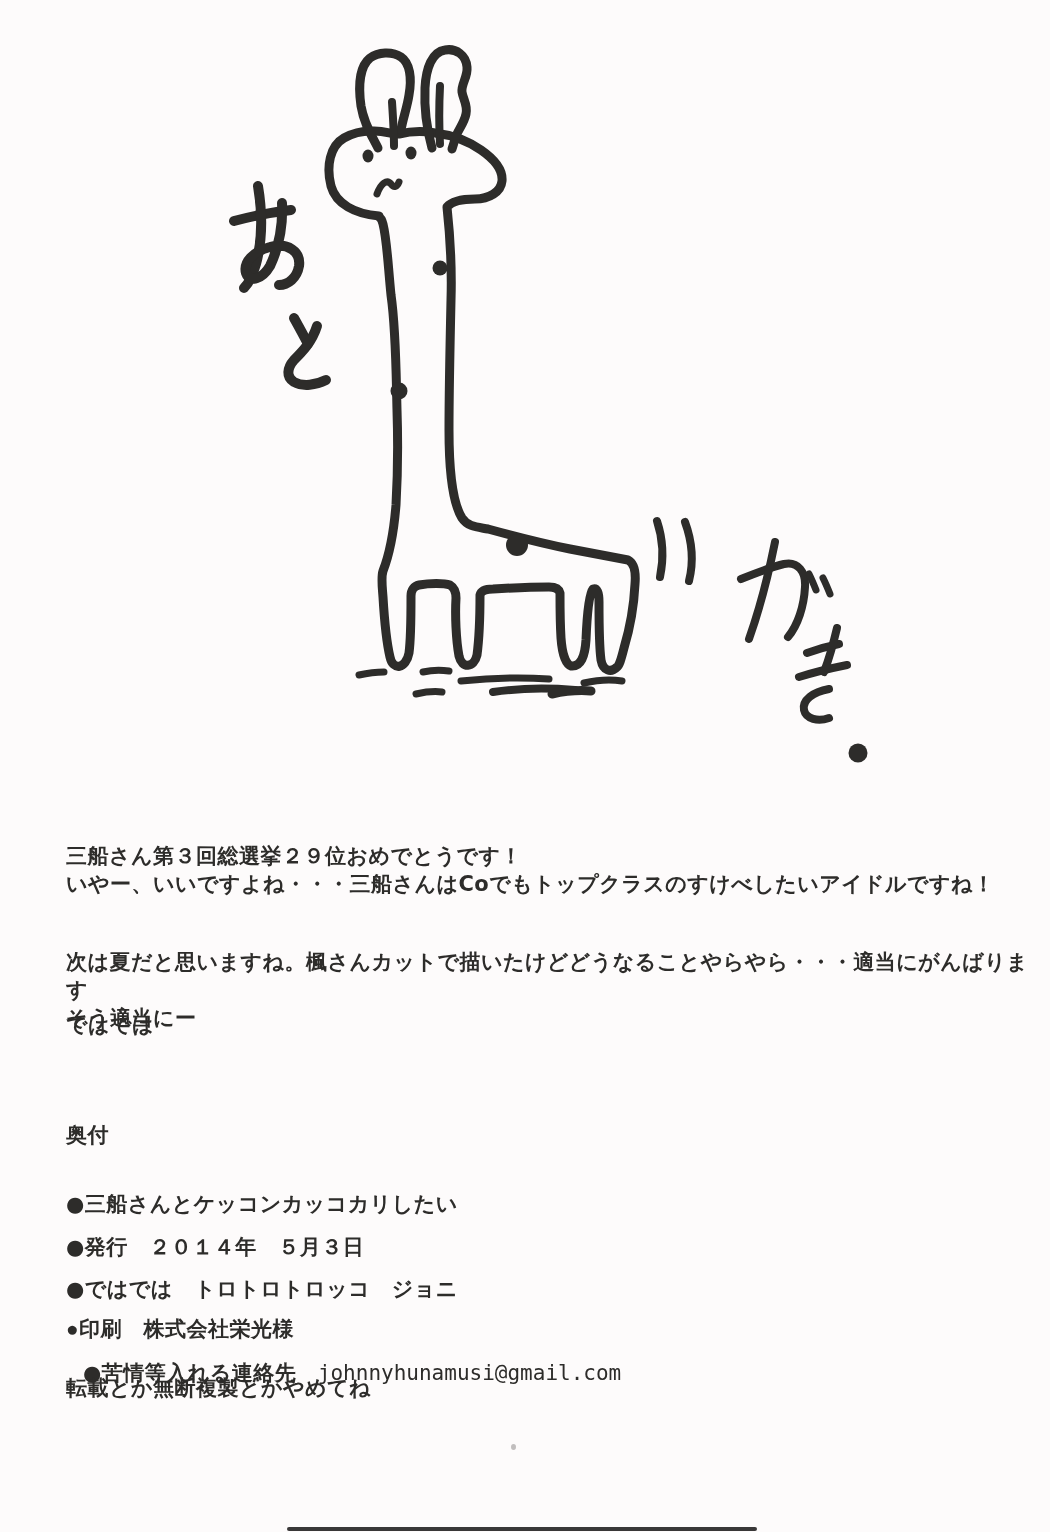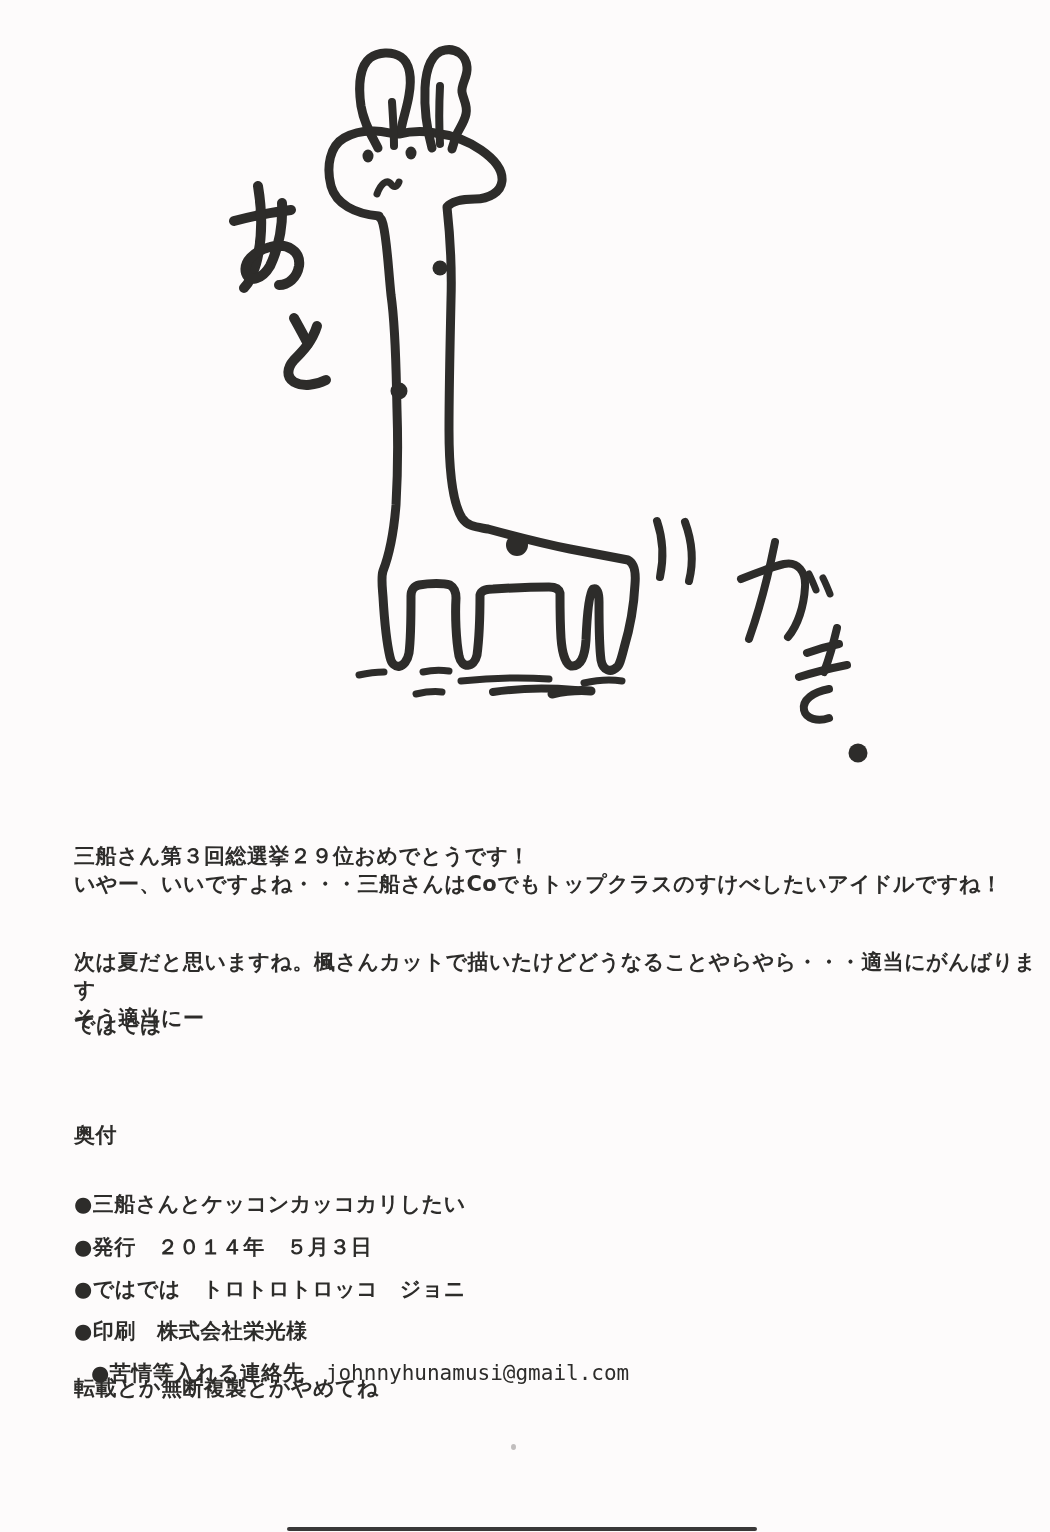--- a/index.html
+++ b/index.html
@@ -11,21 +11,21 @@
   .page{
     position:relative;
     width:1050px;
     height:1532px;
     background:var(--paper);
     overflow:hidden;
     font-family:"DejaVu Sans", sans-serif;
   }
   .txt{
     position:absolute;
-    left:74px;
+    left:66px;
     font-size:21px;
     line-height:28px;
     font-weight:600;
     color:var(--ink);
     white-space:pre-line;
     letter-spacing:0.5px;
   }
   .mono{
     font-family:"DejaVu Sans Mono", monospace;
     font-weight:500;
@@ -204,21 +204,21 @@
 
   <div class="txt" style="top:1162px;text-align:right;">
     <span>●三船さんとケッコンカッコカリしたい</span>
   </div>
   <div class="txt" style="top:1205px;">
     <span>●発行　２０１４年　５月３日</span>
   </div>
   <div class="txt" style="top:1247px;">
     <span>●ではでは　トロトロトロッコ　ジョニ</span>
   </div>
-  <div class="txt" style="top:1289px;">
+  <div class="txt" style="top:1289px;font-family:Liberation Mono, monospace;">
     <span>●印刷　株式会社栄光様</span>
   </div>
   <div class="txt" style="top:1331px;margin-left:17px;">
     <span>●苦情等入れる連絡先　</span><span class="mono">johnnyhunamusi@gmail.com</span>
   </div>
 
   <div class="txt" style="top:1374px;">転載とか無断複製とかやめてね</div>
 
   <div class="scan-speck"></div>
   <div class="scan-edge"></div>

